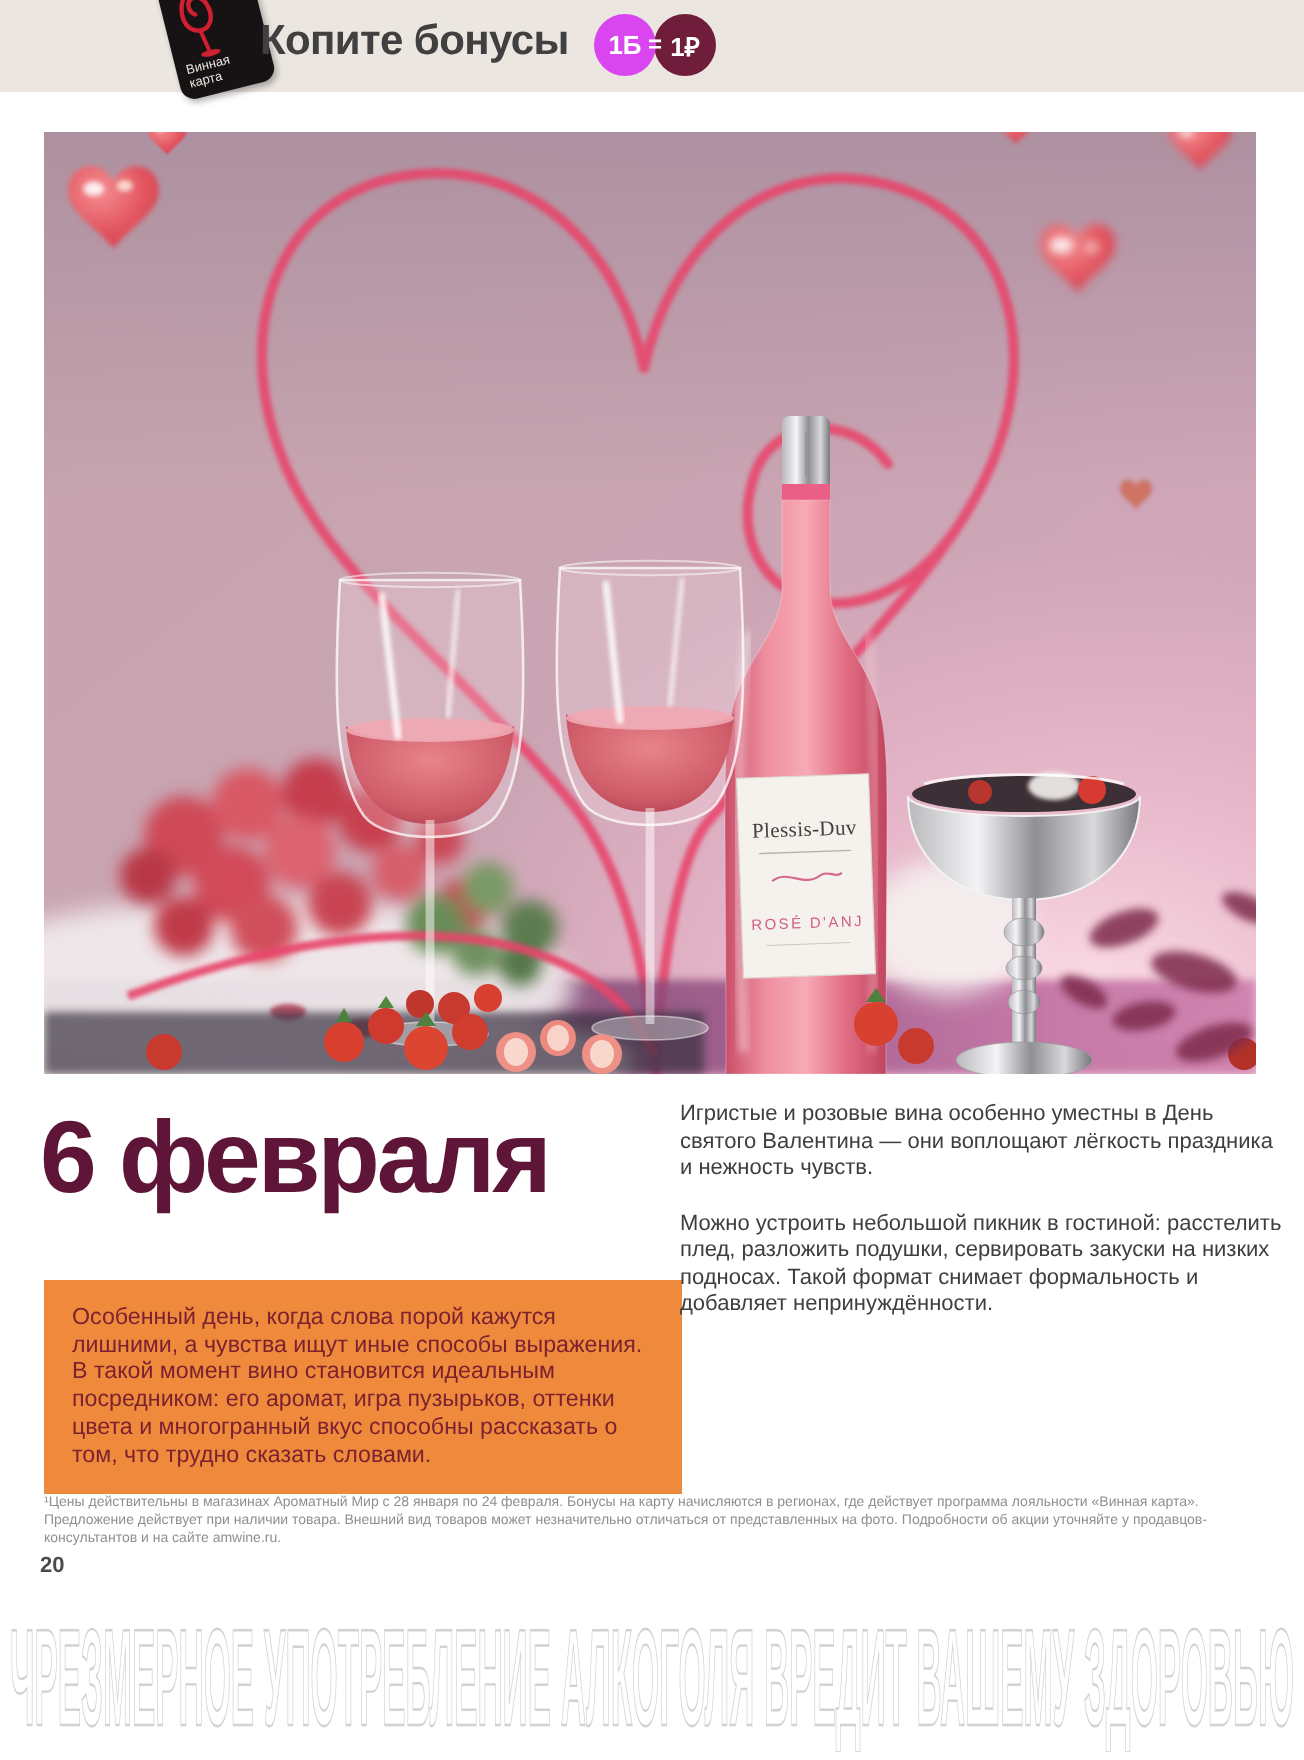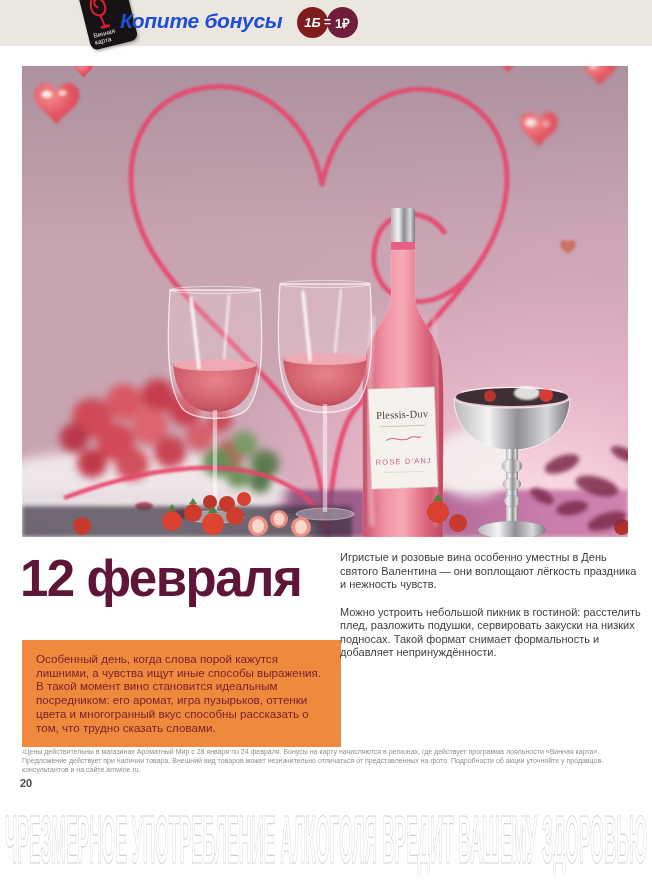--- a/index.html
+++ b/index.html
@@ -6,26 +6,26 @@
   body{
     width:652px;height:880px;position:relative;overflow:hidden;
     background:#ffffff;font-family:"Liberation Sans", sans-serif;
   }
   
   .header{position:absolute;left:0;top:0;width:652px;height:46px;background:#ece6e0;}
   .card{position:absolute;left:84px;top:-14px;width:48px;height:60px;background:#171314;
         border-radius:7px;transform:rotate(-14deg);box-shadow:1px 2px 3px rgba(0,0,0,.3);}
   .card-text{position:absolute;left:5px;bottom:4px;color:#eae5e0;font-size:6.5px;line-height:7px;}
   .card-glass{position:absolute;left:6px;top:8px;}
-  .header-left{position:absolute;left:120px;top:9px;font-size:21px;font-weight:600;color:#1d4ed8;letter-spacing:-.3px;font-style:italic;}
+  .header-left{position:absolute;left:130px;top:9px;font-size:21px;font-weight:600;color:#404040;letter-spacing:-.3px;}
   .header-right{position:absolute;left:372px;top:9px;font-size:21px;font-weight:600;color:#8c2042;letter-spacing:-.3px;}
   .badge{position:absolute;left:297px;top:7px;width:64px;height:31px;}
   .badge .c{width:31px;height:31px;border-radius:50%;position:absolute;top:0;display:flex;align-items:center;justify-content:center;
             color:#fff;font-size:13px;font-weight:bold;}
-  .badge .c-left{left:0;background:#7f1d1d;z-index:1;font-style:italic;}
+  .badge .c-left{left:0;background:#d946ef;z-index:1;}
   .badge .c-right{left:30px;background:#6f1d3a;z-index:0;}
   .badge .eq{position:absolute;left:24px;top:8px;width:13px;text-align:center;color:#fff;font-size:12px;font-weight:bold;z-index:2;}
   
   .photo{position:absolute;left:22px;top:66px;width:606px;height:471px;overflow:hidden;}
   
   .title{position:absolute;left:20px;top:549px;font-size:51px;font-weight:bold;color:#5e1537;letter-spacing:-1.5px;}
   .highlight{position:absolute;left:22px;top:640px;width:291px;background:#ef8a3d;
              padding:12px 14px 13px 14px;font-size:11.6px;line-height:13.7px;color:#7b2130;}
   .right-col{position:absolute;left:340px;top:551px;width:302px;font-size:11px;line-height:13.5px;color:#3e3e3e;}
   .right-col p{margin:0 0 14px 0;}
@@ -271,21 +271,21 @@
     <ellipse cx="540" cy="398" rx="18" ry="8" transform="rotate(-20 540 398)"></ellipse>
     <ellipse cx="575" cy="420" rx="22" ry="9" transform="rotate(15 575 420)"></ellipse>
     <ellipse cx="550" cy="442" rx="16" ry="7" transform="rotate(-10 550 442)"></ellipse>
     <ellipse cx="602" cy="388" rx="14" ry="6" transform="rotate(25 602 388)"></ellipse>
     <ellipse cx="585" cy="455" rx="20" ry="8" transform="rotate(-18 585 455)"></ellipse>
     <ellipse cx="520" cy="430" rx="13" ry="6" transform="rotate(30 520 430)"></ellipse>
   </g>
 </svg>
 </div>
 
-<div class="title">12 февраля</div>
+<div class="title">6 февраля</div>
 
 <div class="highlight">Особенный день, когда слова порой кажутся лишними, а чувства ищут иные способы выражения. В такой момент вино становится идеальным посредником: его аромат, игра пузырьков, оттенки цвета и многогранный вкус способны рассказать о том, что трудно сказать словами.</div>
 
 <div class="right-col">
   <p>Игристые и розовые вина особенно уместны в День святого Валентина — они воплощают лёгкость праздника и нежность чувств.</p>
   <p>Можно устроить небольшой пикник в гостиной: расстелить плед, разложить подушки, сервировать закуски на низких подносах. Такой формат снимает формальность и добавляет непринуждённости.</p>
 </div>
 
 <div class="footnote">¹Цены действительны в магазинах Ароматный Мир с 28 января по 24 февраля. Бонусы на карту начисляются в регионах, где действует программа лояльности «Винная карта». Предложение действует при наличии товара. Внешний вид товаров может незначительно отличаться от представленных на фото. Подробности об акции уточняйте у продавцов-консультантов и на сайте amwine.ru.</div>
 

